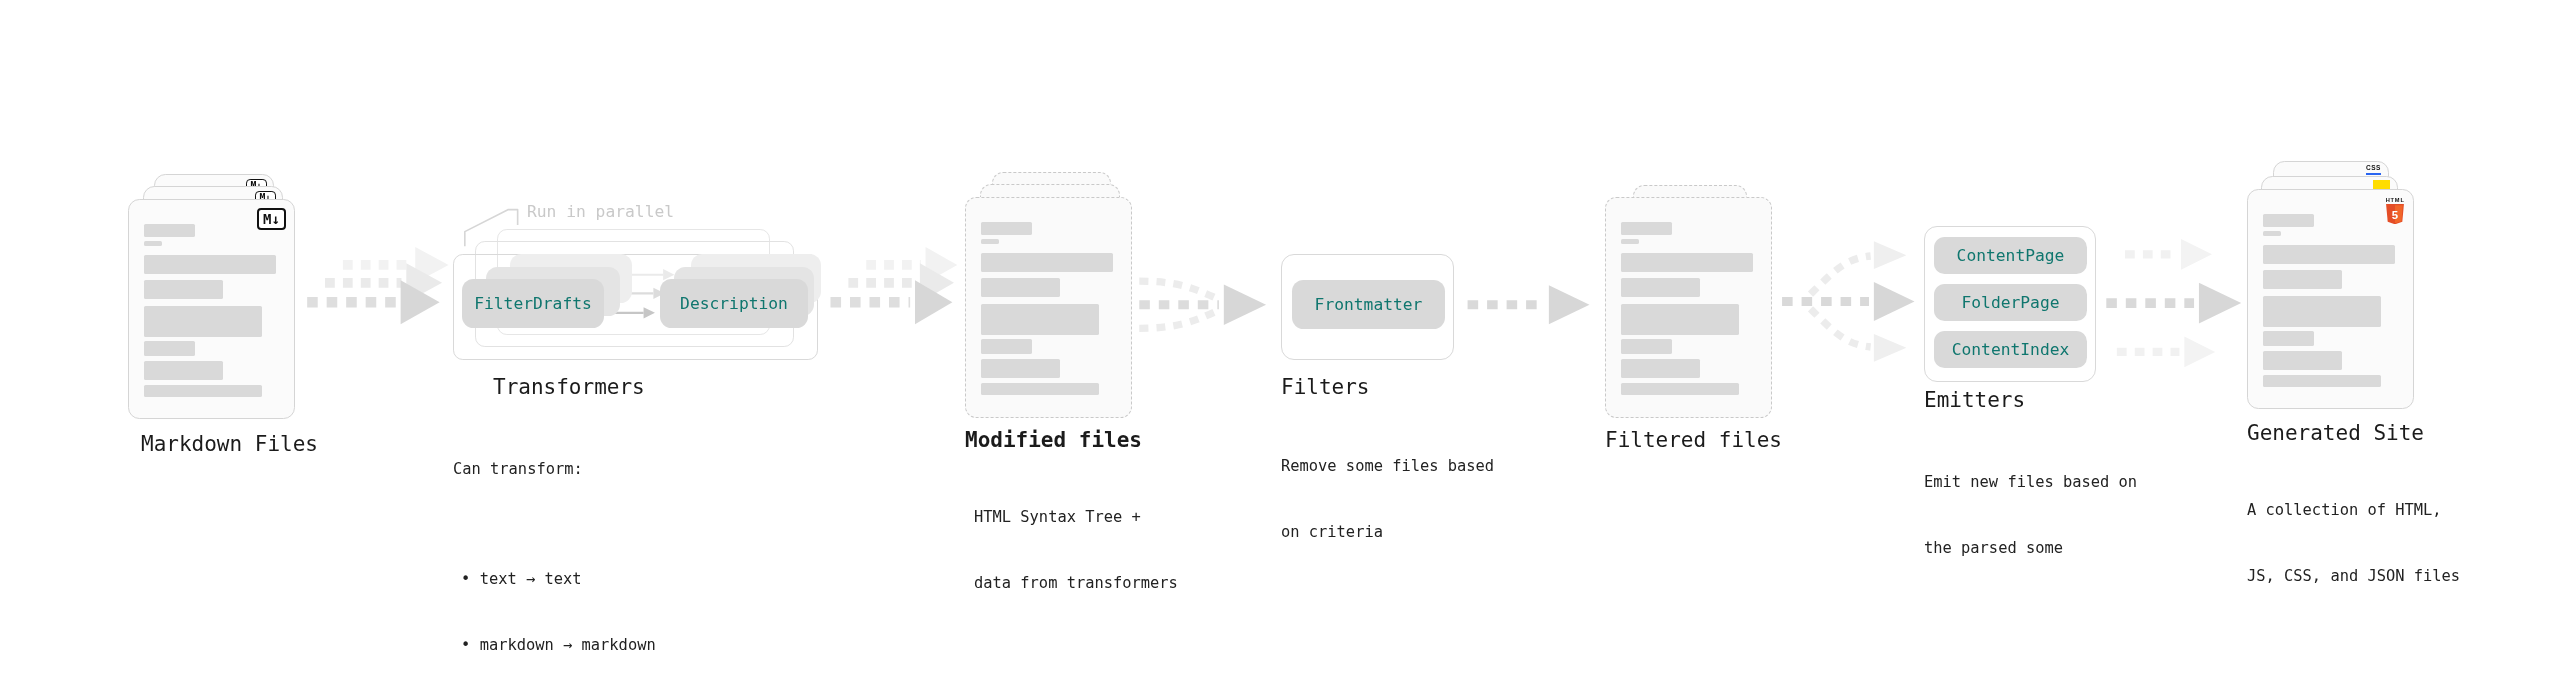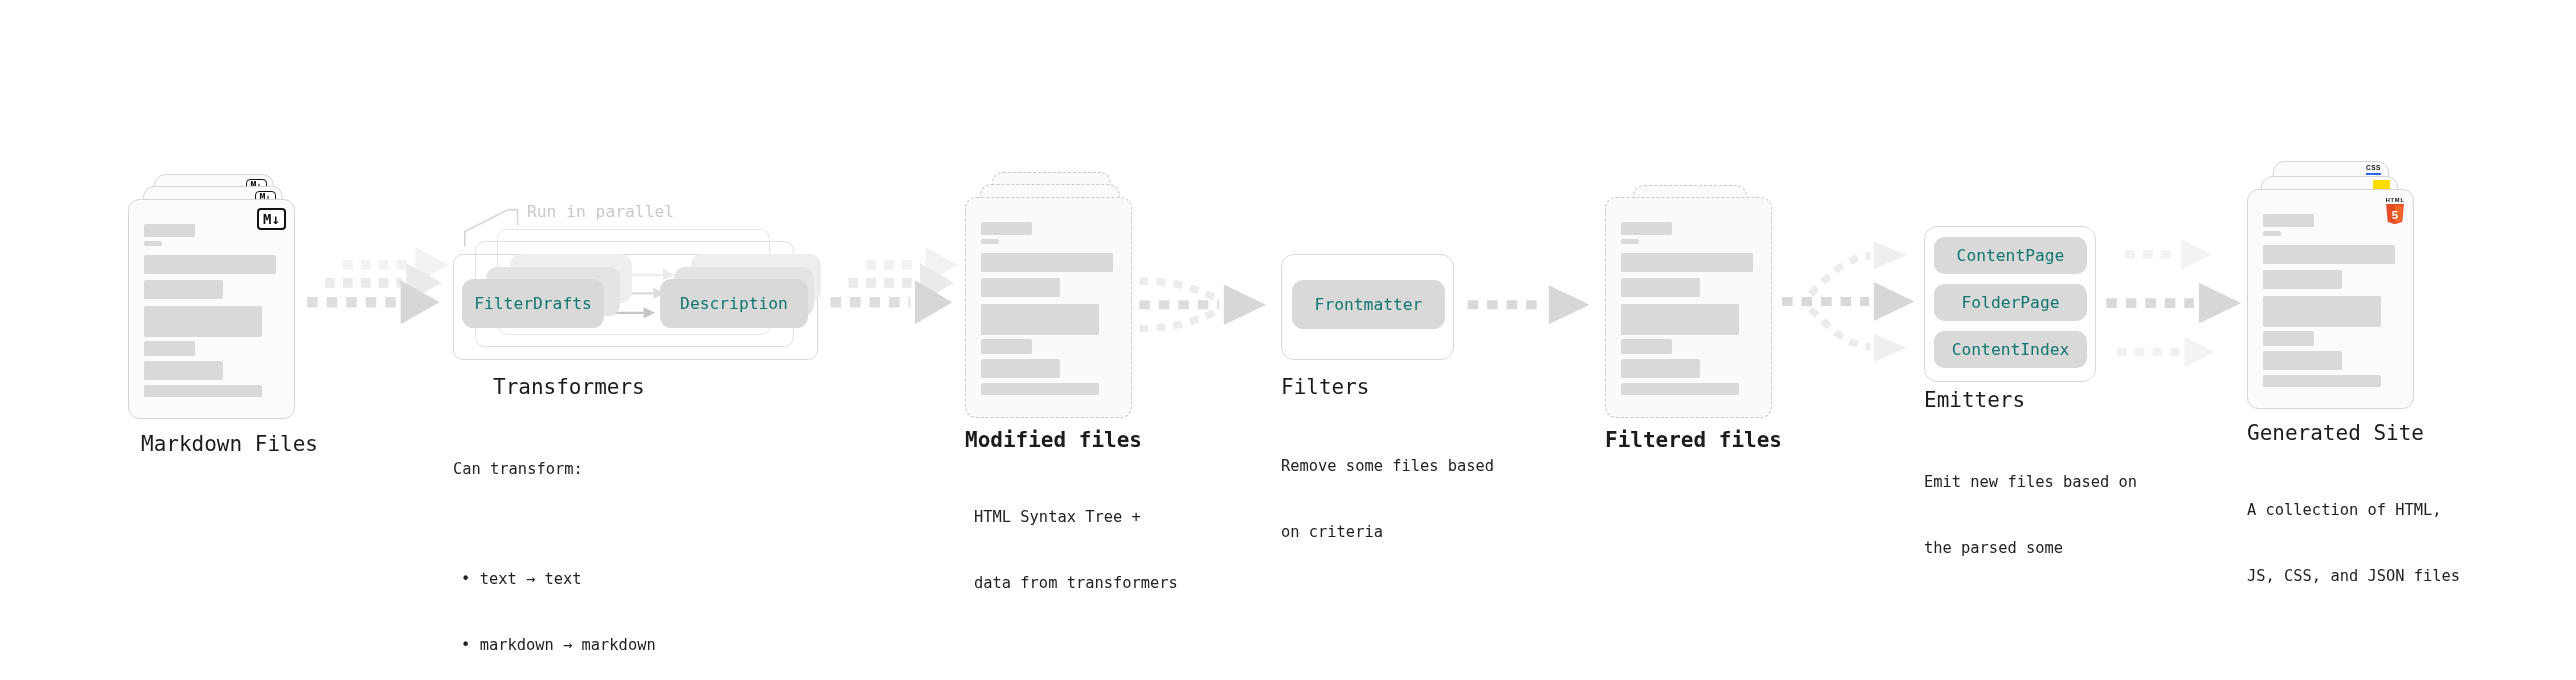--- a/index.html
+++ b/index.html
@@ -194,21 +194,21 @@
           <div class="bar" style="top: 24.4px; width: 51px; height: 12.2px;"></div>
           <div class="bar" style="top: 41px; width: 18px; height: 4.9px;"></div>
           <div class="bar" style="top: 55px; width: 132px; height: 18.7px;"></div>
           <div class="bar" style="top: 80px; width: 79px; height: 18.7px;"></div>
           <div class="bar" style="top: 106px; width: 118px; height: 31px;"></div>
           <div class="bar" style="top: 141px; width: 51px; height: 14.6px;"></div>
           <div class="bar" style="top: 161px; width: 79px; height: 18.7px;"></div>
           <div class="bar" style="top: 185px; width: 118px; height: 12.2px;"></div>
         </div>
     </div>
-    <div class="stage-title" style="left:1605px;top:428px;font-weight:bold;">Filtered files</div>
+    <div class="stage-title" style="left:1605px;top:428px;">Filtered files</div>
   </div>
 
   <div>
     <div class="panel" style="left:1924px;top:226px;width:172px;height:156px;"></div>
     <div class="pill" style="left:1934px;top:237px;width:153px;height:37px;border-radius:10.6px;">ContentPage</div>
     <div class="pill" style="left:1934px;top:284px;width:153px;height:37px;border-radius:10.6px;">FolderPage</div>
     <div class="pill" style="left:1934px;top:331px;width:153px;height:37px;border-radius:10.6px;">ContentIndex</div>
     <div class="stage-title" style="left:1924px;top:388px;">Emitters</div>
     <div class="stage-desc" style="left:1924px;top:427px;">
       <div>Emit new files based on</div>

